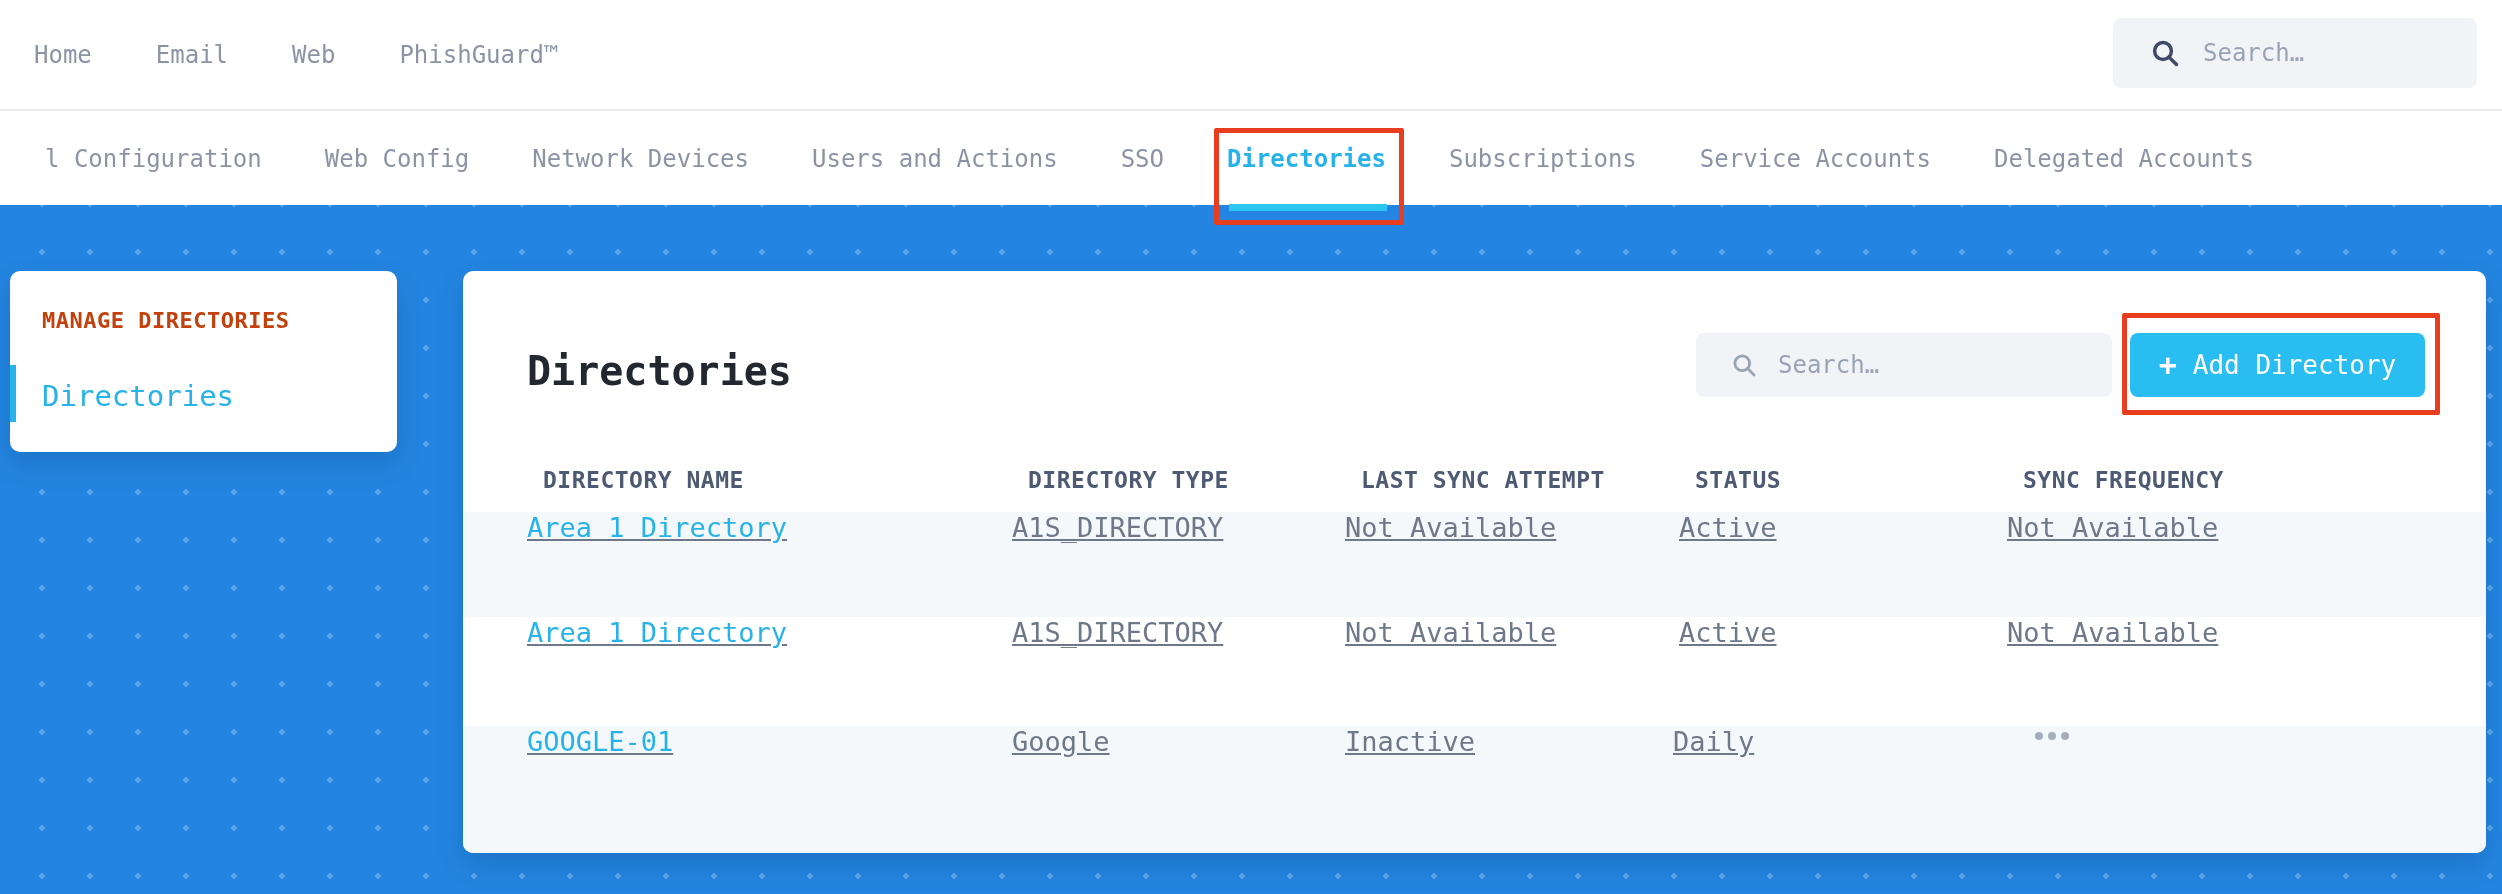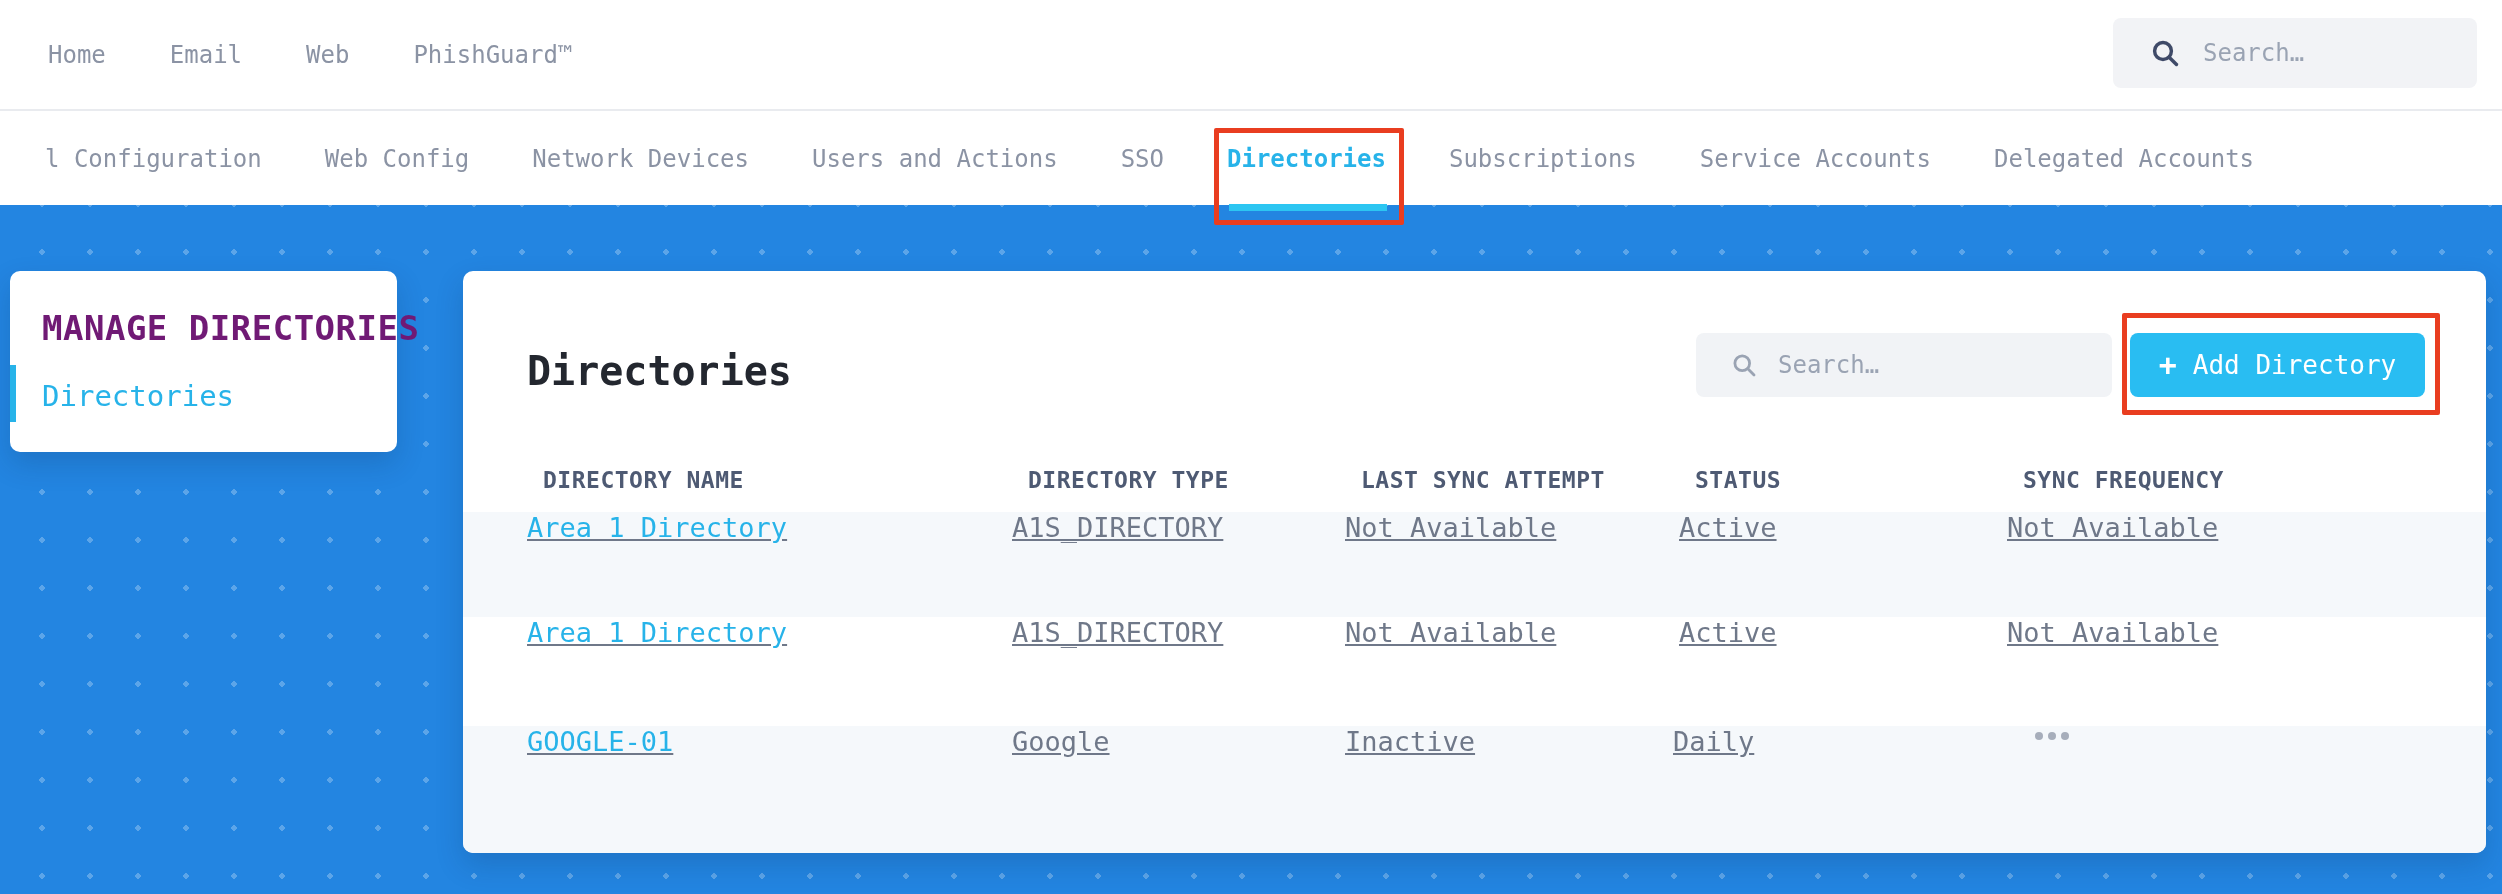--- a/index.html
+++ b/index.html
@@ -2,21 +2,21 @@
 <html><head>
 <meta charset="utf-8">
 <style>
   html,body{margin:0;padding:0;}
   .app{position:relative;width:2502px;height:894px;overflow:hidden;background:#fff;
        font-family:"DejaVu Sans Mono","Liberation Mono",monospace;}
 
   
   .topbar{position:absolute;left:0;top:0;width:2502px;height:111px;background:#fff;
           border-bottom:2px solid #e9ebef;display:flex;align-items:center;z-index:4;box-sizing:border-box;}
-  .topbar-nav{display:flex;gap:64px;padding-left:48px;}
+  .topbar-nav{display:flex;gap:64px;padding-left:34px;}
   .topnav-item{font-size:24px;color:#8b93a4;font-weight:500;cursor:pointer;white-space:nowrap;}
   .top-search{position:absolute;right:25px;top:18px;width:364px;height:70px;background:#f2f3f6;
               border-radius:8px;display:flex;align-items:center;gap:20px;padding-left:36px;box-sizing:border-box;}
   .top-search input{background:transparent;border:none;outline:none;font:inherit;font-size:24px;
                     color:#5a6270;width:240px;}
   .top-search input::placeholder{color:#9aa3b3;}
   .panel-search input::placeholder{color:#9aa3b3;}
 
   
   .subnav{position:absolute;left:18px;top:113px;width:2502px;height:92px;background:#fff;
@@ -28,21 +28,21 @@
                   border:5px solid #e93d20;box-sizing:border-box;border-radius:2px;}
 
   
   .blue{position:absolute;left:0;top:205px;width:2502px;height:689px;background-color:#2385e1;
         background-image:radial-gradient(rgba(255,255,255,0.26) 2.6px,transparent 2.8px);
         background-size:48px 48px;background-position:18px 23px;}
 
   
   .side-card{position:absolute;left:10px;top:66px;width:387px;height:181px;background:#fff;
              border-radius:10px;box-shadow:0 12px 28px rgba(10,40,80,0.18);}
-  .side-title{position:absolute;left:32px;top:37px;font-size:34px;font-weight:700;color:#701a75;
+  .side-title{position:absolute;left:32px;top:37px;font-size:22px;font-weight:700;color:#c2410c;
               letter-spacing:0.5px;white-space:nowrap;}
   .side-item{position:absolute;left:32px;top:108px;font-size:29px;font-weight:500;color:#27b3e9;
              cursor:pointer;white-space:nowrap;}
   .side-bar{position:absolute;left:0;top:94px;width:6px;height:57px;background:#27b3e9;}
 
   
   .panel{position:absolute;left:463px;top:66px;width:2023px;height:582px;background:#fff;
          border-radius:10px;box-shadow:0 12px 28px rgba(10,40,80,0.18);overflow:hidden;}
   .panel-title{position:absolute;left:64px;top:77px;font-size:40px;font-weight:700;color:#23272f;}
   .panel-search{position:absolute;left:1233px;top:62px;width:416px;height:64px;background:#f1f3f6;

